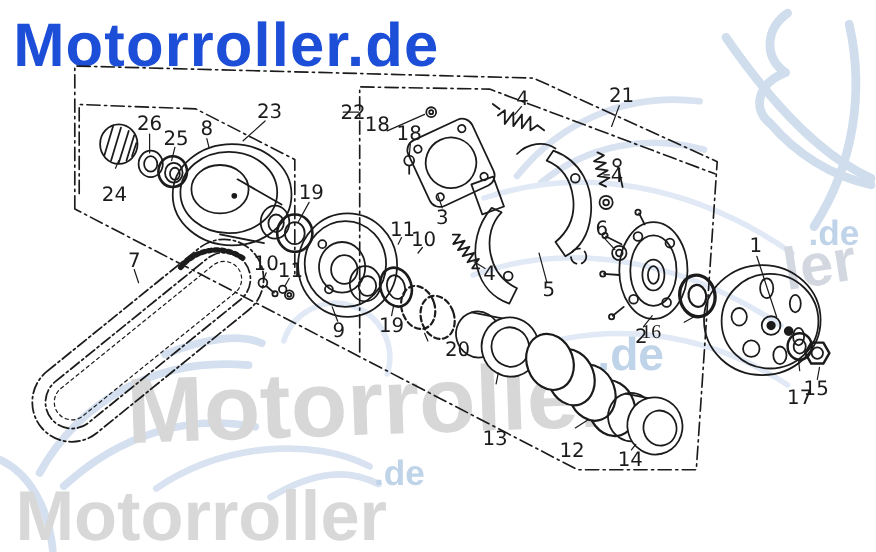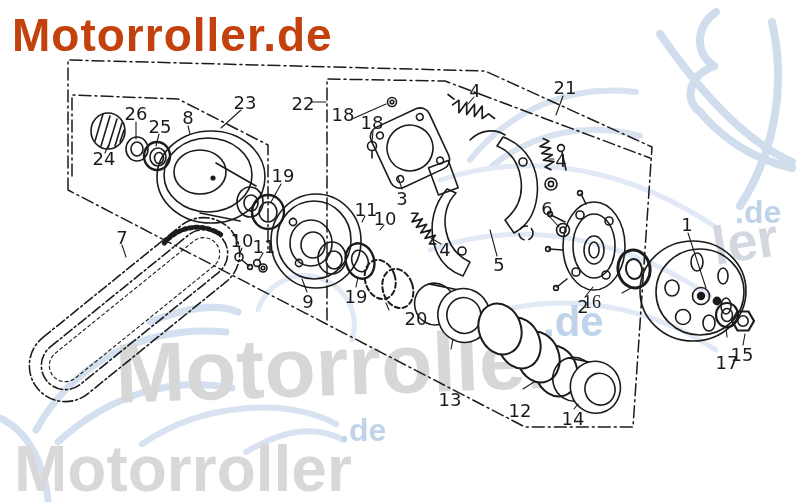--- a/index.html
+++ b/index.html
@@ -2,21 +2,21 @@
 <html><head>
 <meta charset="utf-8">
 <style>
   html,body { margin:0; padding:0; background:#fff; }
   #canvas {
     position:relative; width:796px; height:502px; overflow:hidden;
     background:#ffffff; font-family:"DejaVu Sans", sans-serif;
   }
   .wm { position:absolute; white-space:nowrap; pointer-events:none;
         font-family:"Liberation Sans", sans-serif; font-weight:bold; }
-  .wm-topleft  { left:12px;  top:8px;   font-size:46px; color:#c2410c; letter-spacing:1px; }
+  .wm-topleft  { left:12px;  top:8px;   font-size:56px; color:#1d4ed8; letter-spacing:1px; }
   .wm-mid      { left:115px; top:318px; font-size:84px; color:#d7d7d7; transform:rotate(-2deg); }
   .wm-mid-de   { left:543px; top:298px; font-size:42px; color:#bfd3e9; }
   .wm-right    { left:712px; top:210px; font-size:54px; color:#d3d8e0; transform:rotate(-9deg); }
   .wm-right-de { left:735px; top:194px; font-size:32px; color:#bfd3e9; }
   .wm-bottom   { left:14px;  top:432px; font-size:64px; color:#d8d8d8; }
   .wm-bottom-de{ left:340px; top:412px; font-size:32px; color:#bfd3e9; }
   svg.birds, svg.art { position:absolute; left:0; top:0; }
   #labels { position:absolute; left:0; top:0; width:100%; height:100%; }
   .part-label { position:absolute; transform:translate(-50%,-50%);
      font-family:"DejaVu Sans", sans-serif; font-size:18px; color:#1b1b1b; }
@@ -307,26 +307,26 @@
       <line x1="585" y1="297" x2="593" y2="287"></line>
       <line x1="622" y1="293" x2="631" y2="288"></line>
       <line x1="688" y1="233" x2="706" y2="288"></line>
       <line x1="727" y1="337" x2="726" y2="328"></line>
       <line x1="743" y1="345" x2="745" y2="334"></line>
     </g>
   </svg>
 
   <div id="labels">
       <span class="part-label" style="left: 565px; top: 87px;">21</span>
-      <span class="part-label" style="left: 303px; top: 103px; text-align: center;">22</span>
+      <span class="part-label" style="left: 321px; top: 103px; text-align: center;">22</span>
       <span class="part-label" style="left: 245px; top: 102px;">23</span>
       <span class="part-label" style="left: 136px; top: 113px; text-align: right;">26</span>
       <span class="part-label" style="left: 160px; top: 126px;">25</span>
       <span class="part-label" style="left: 188px; top: 117px;">8</span>
-      <span class="part-label" style="left: 104px; top: 158px;">24</span>
+      <span class="part-label" style="left: 104px; top: 177px;">24</span>
       <span class="part-label" style="left: 283px; top: 175px;">19</span>
       <span class="part-label" style="left: 122px; top: 237px;">7</span>
       <span class="part-label" style="left: 242px; top: 240px;">10</span>
       <span class="part-label" style="left: 264px; top: 246px;">11</span>
       <span class="part-label" style="left: 343px; top: 114px;">18</span>
       <span class="part-label" style="left: 372px; top: 122px;">18</span>
       <span class="part-label" style="left: 475px; top: 90px;">4</span>
       <span class="part-label" style="left: 402px; top: 198px;">3</span>
       <span class="part-label" style="left: 366px; top: 209px;">11</span>
       <span class="part-label" style="left: 385px; top: 218px;">10</span>

